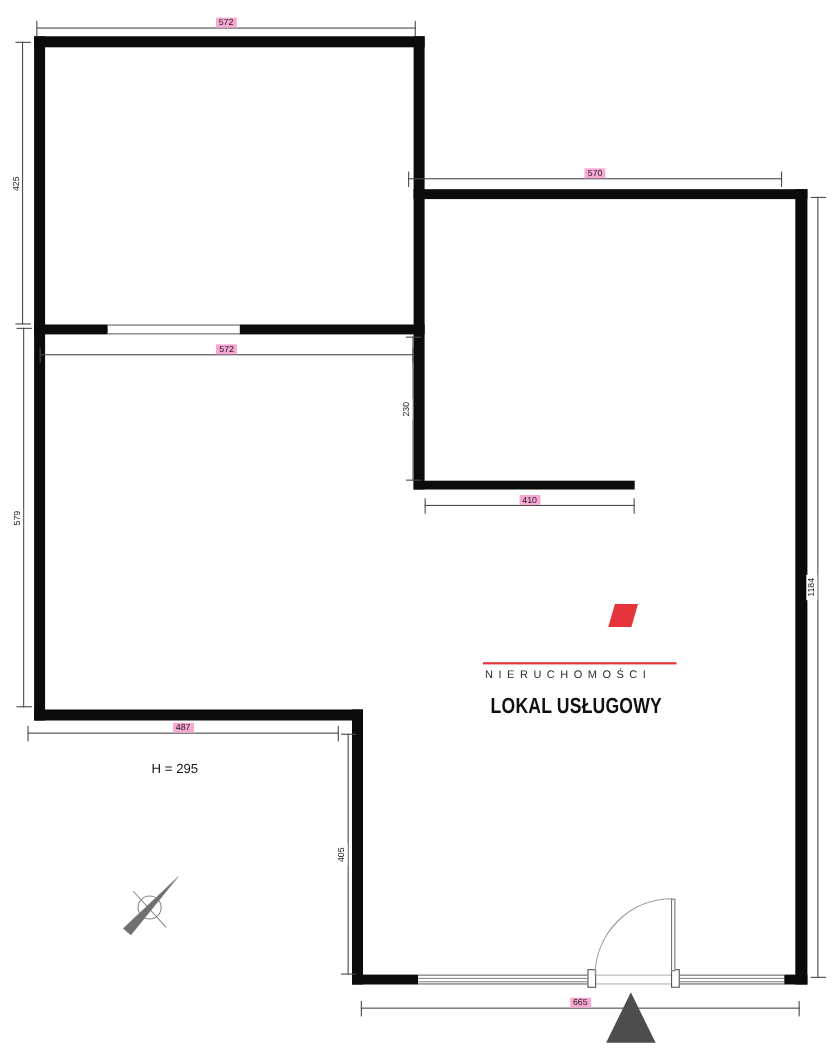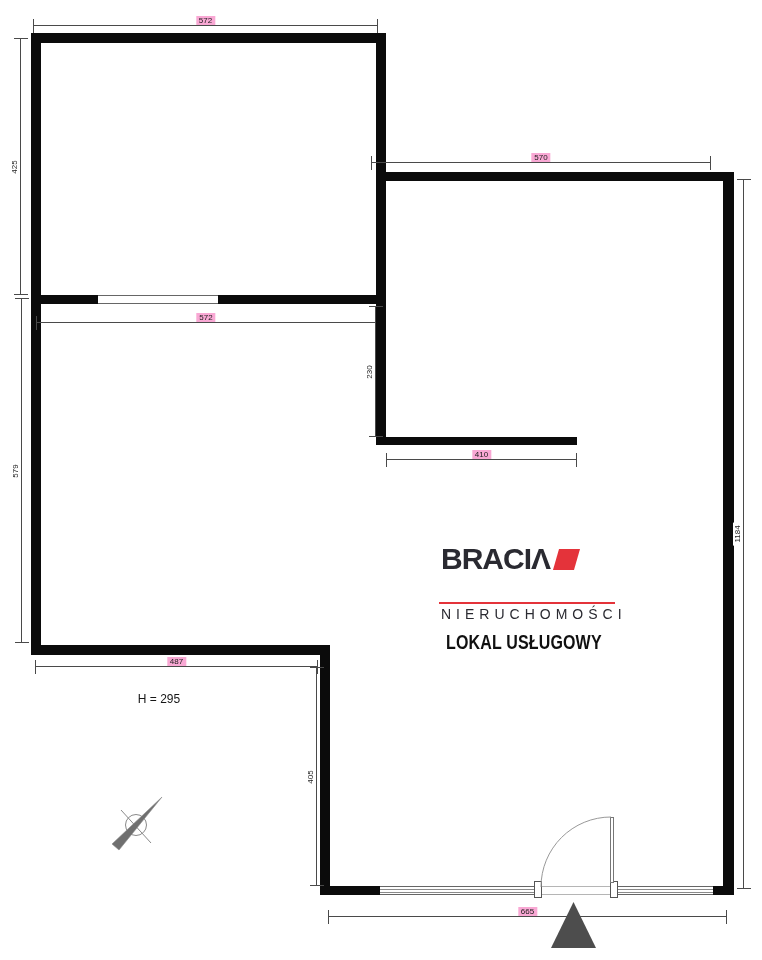--- a/index.html
+++ b/index.html
@@ -49,21 +49,21 @@
   }
   .brand1{left:441px;top:544px;letter-spacing:-1px;}
   .brand2{left:437px;top:567px;letter-spacing:1px;}
   .logo-mark{
     position:absolute;left:556px;top:549px;width:21px;height:21px;
     background:var(--brand-red,#e4333a);transform:skewX(-16deg);
   }
   .logo-underline{position:absolute;left:439px;top:602px;width:176px;height:2px;background:var(--brand-red,#e4333a);}
   .brand-tagline{
     position:absolute;left:441px;top:607px;color:var(--brand-dark,#2a2a31);
-    font-size:14px;line-height:14px;letter-spacing:5px;font-weight:500;white-space:nowrap;
+    font-size:10px;line-height:14px;letter-spacing:5px;font-weight:500;white-space:nowrap;
   }
   .type-label{
     position:absolute;left:446px;top:632px;color:#101010;font-weight:700;
     font-size:20px;line-height:20px;white-space:nowrap;
     transform:scaleX(.8);transform-origin:0 50%;letter-spacing:.2px;
   }
   svg.overlay{position:absolute;left:0;top:0;}
 </style>
 </head>
 <body>
@@ -109,21 +109,21 @@
   </div>
   <div class="v-dim" style="left:375px;top:306px;height:131px">
     <span class="dlab">230</span>
   </div>
   <div class="h-dim" style="left:386px;top:459px;width:191px">
     <span class="dlab">410</span>
   </div>
   <div class="v-dim" style="left:21px;top:298px;height:345px">
     <span class="dlab">579</span>
   </div>
-  <div class="h-dim" style="left:35px;top:666px;width:283px">
+  <div class="h-dim" style="left:25px;top:666px;width:283px">
     <span class="dlab">487</span>
   </div>
   <div class="v-dim" style="left:316px;top:667px;height:219px">
     <span class="dlab">405</span>
   </div>
   <div class="h-dim" style="left:328px;top:916px;width:399px">
     <span class="dlab">665</span>
   </div>
 
   <svg class="overlay" width="762" height="960" viewBox="0 0 762 960">
@@ -131,19 +131,18 @@
     <g>
       <circle cx="136" cy="825" r="10.5" fill="none" stroke="#8a8a8a" stroke-width="1"></circle>
       <line x1="121" y1="810" x2="151" y2="843" stroke="#8a8a8a" stroke-width="1"></line>
       <polygon points="162,797 112,844 119,850" fill="#6f6f6f" stroke="#8a8a8a" stroke-width="0.6"></polygon>
     </g>
     <polygon points="573.5,902 596,948 551,948" fill="#4d4d4d"></polygon>
   </svg>
 
   <div class="ceiling-note">H = 295</div>
 
-  <div class="brand-line brand1">BRACIΛ</div>
   <div class="logo-mark"></div>
   <div class="logo-underline"></div>
   <div class="brand-tagline">NIERUCHOMOŚCI</div>
   <div class="type-label">LOKAL USŁUGOWY</div>
 
 </div>
 
 </body></html>

